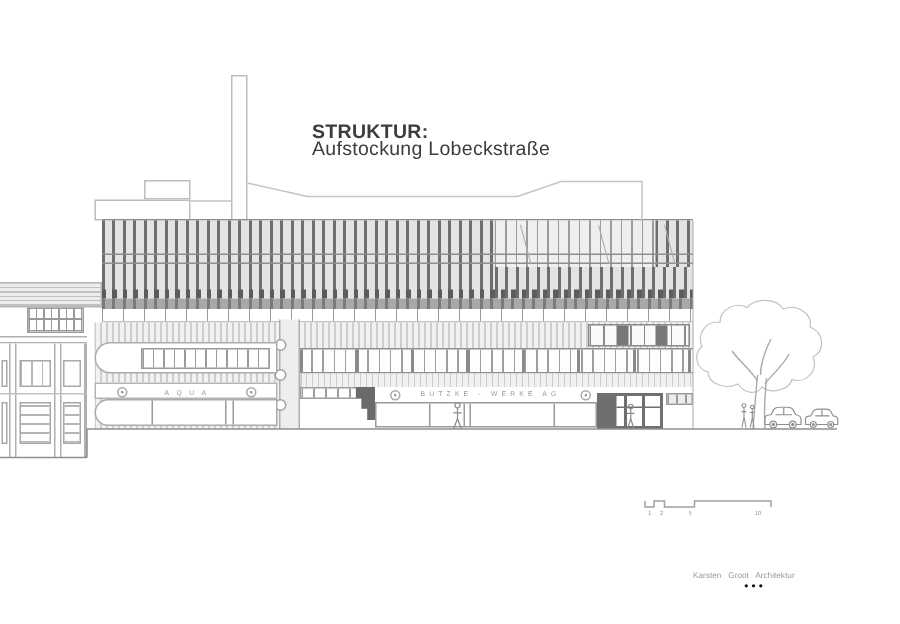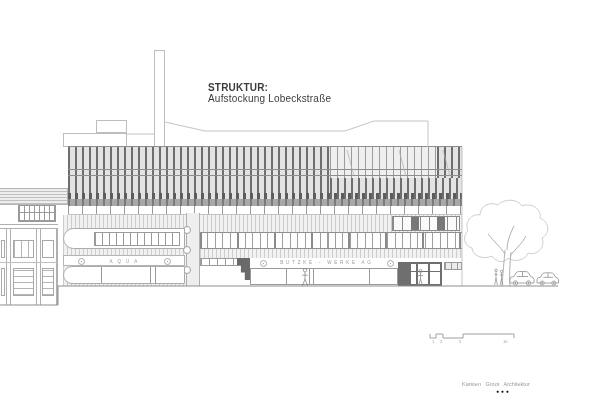--- a/index.html
+++ b/index.html
@@ -16,21 +16,21 @@
   .hatchH{background:repeating-linear-gradient(0deg,#c0c0c0 0 1px,#ededed 1px 3px)}
   .posts{background:repeating-linear-gradient(90deg,#9a9a9a 0 1px,transparent 1px 14px)}
   .winRow{box-sizing:border-box;border-top:1px solid #8f8f8f;border-bottom:1px solid #8f8f8f;
           background:repeating-linear-gradient(90deg,#8a8a8a 0 2px,transparent 2px 37px),
                      repeating-linear-gradient(90deg,#9e9e9e 0 1px,#fdfdfd 1px 7.5px)}
   .rail{background:#8d8d8d}
   .whiteBand{background:#fff;box-sizing:border-box}
   .logo{width:5px;height:5px;border:1px solid #a8a8a8;border-radius:50%;
         background:radial-gradient(circle,#9a9a9a 0 .8px,#fff .9px)}
   .signText{font-size:4.5px;color:#9a9a9a;white-space:nowrap;text-align:center}
-  .titleBlock{font-size:10px;color:#3c3c3c;line-height:11px;letter-spacing:.2px}
+  .titleBlock{font-size:13px;color:#3c3c3c;line-height:11px;letter-spacing:.2px}
   .titleBlock .t1{font-weight:bold}
   .credit{font-size:5.5px;color:#9a9a9a;word-spacing:3px;white-space:nowrap}
   .dots{font-size:5px;color:#141414;letter-spacing:1.8px;white-space:nowrap}
   .scaleLbl{font-size:4px;color:#9a9a9a}
   .divV{background:#9a9a9a}
   svg{display:block}
 </style>
 </head>
 <body>
 

